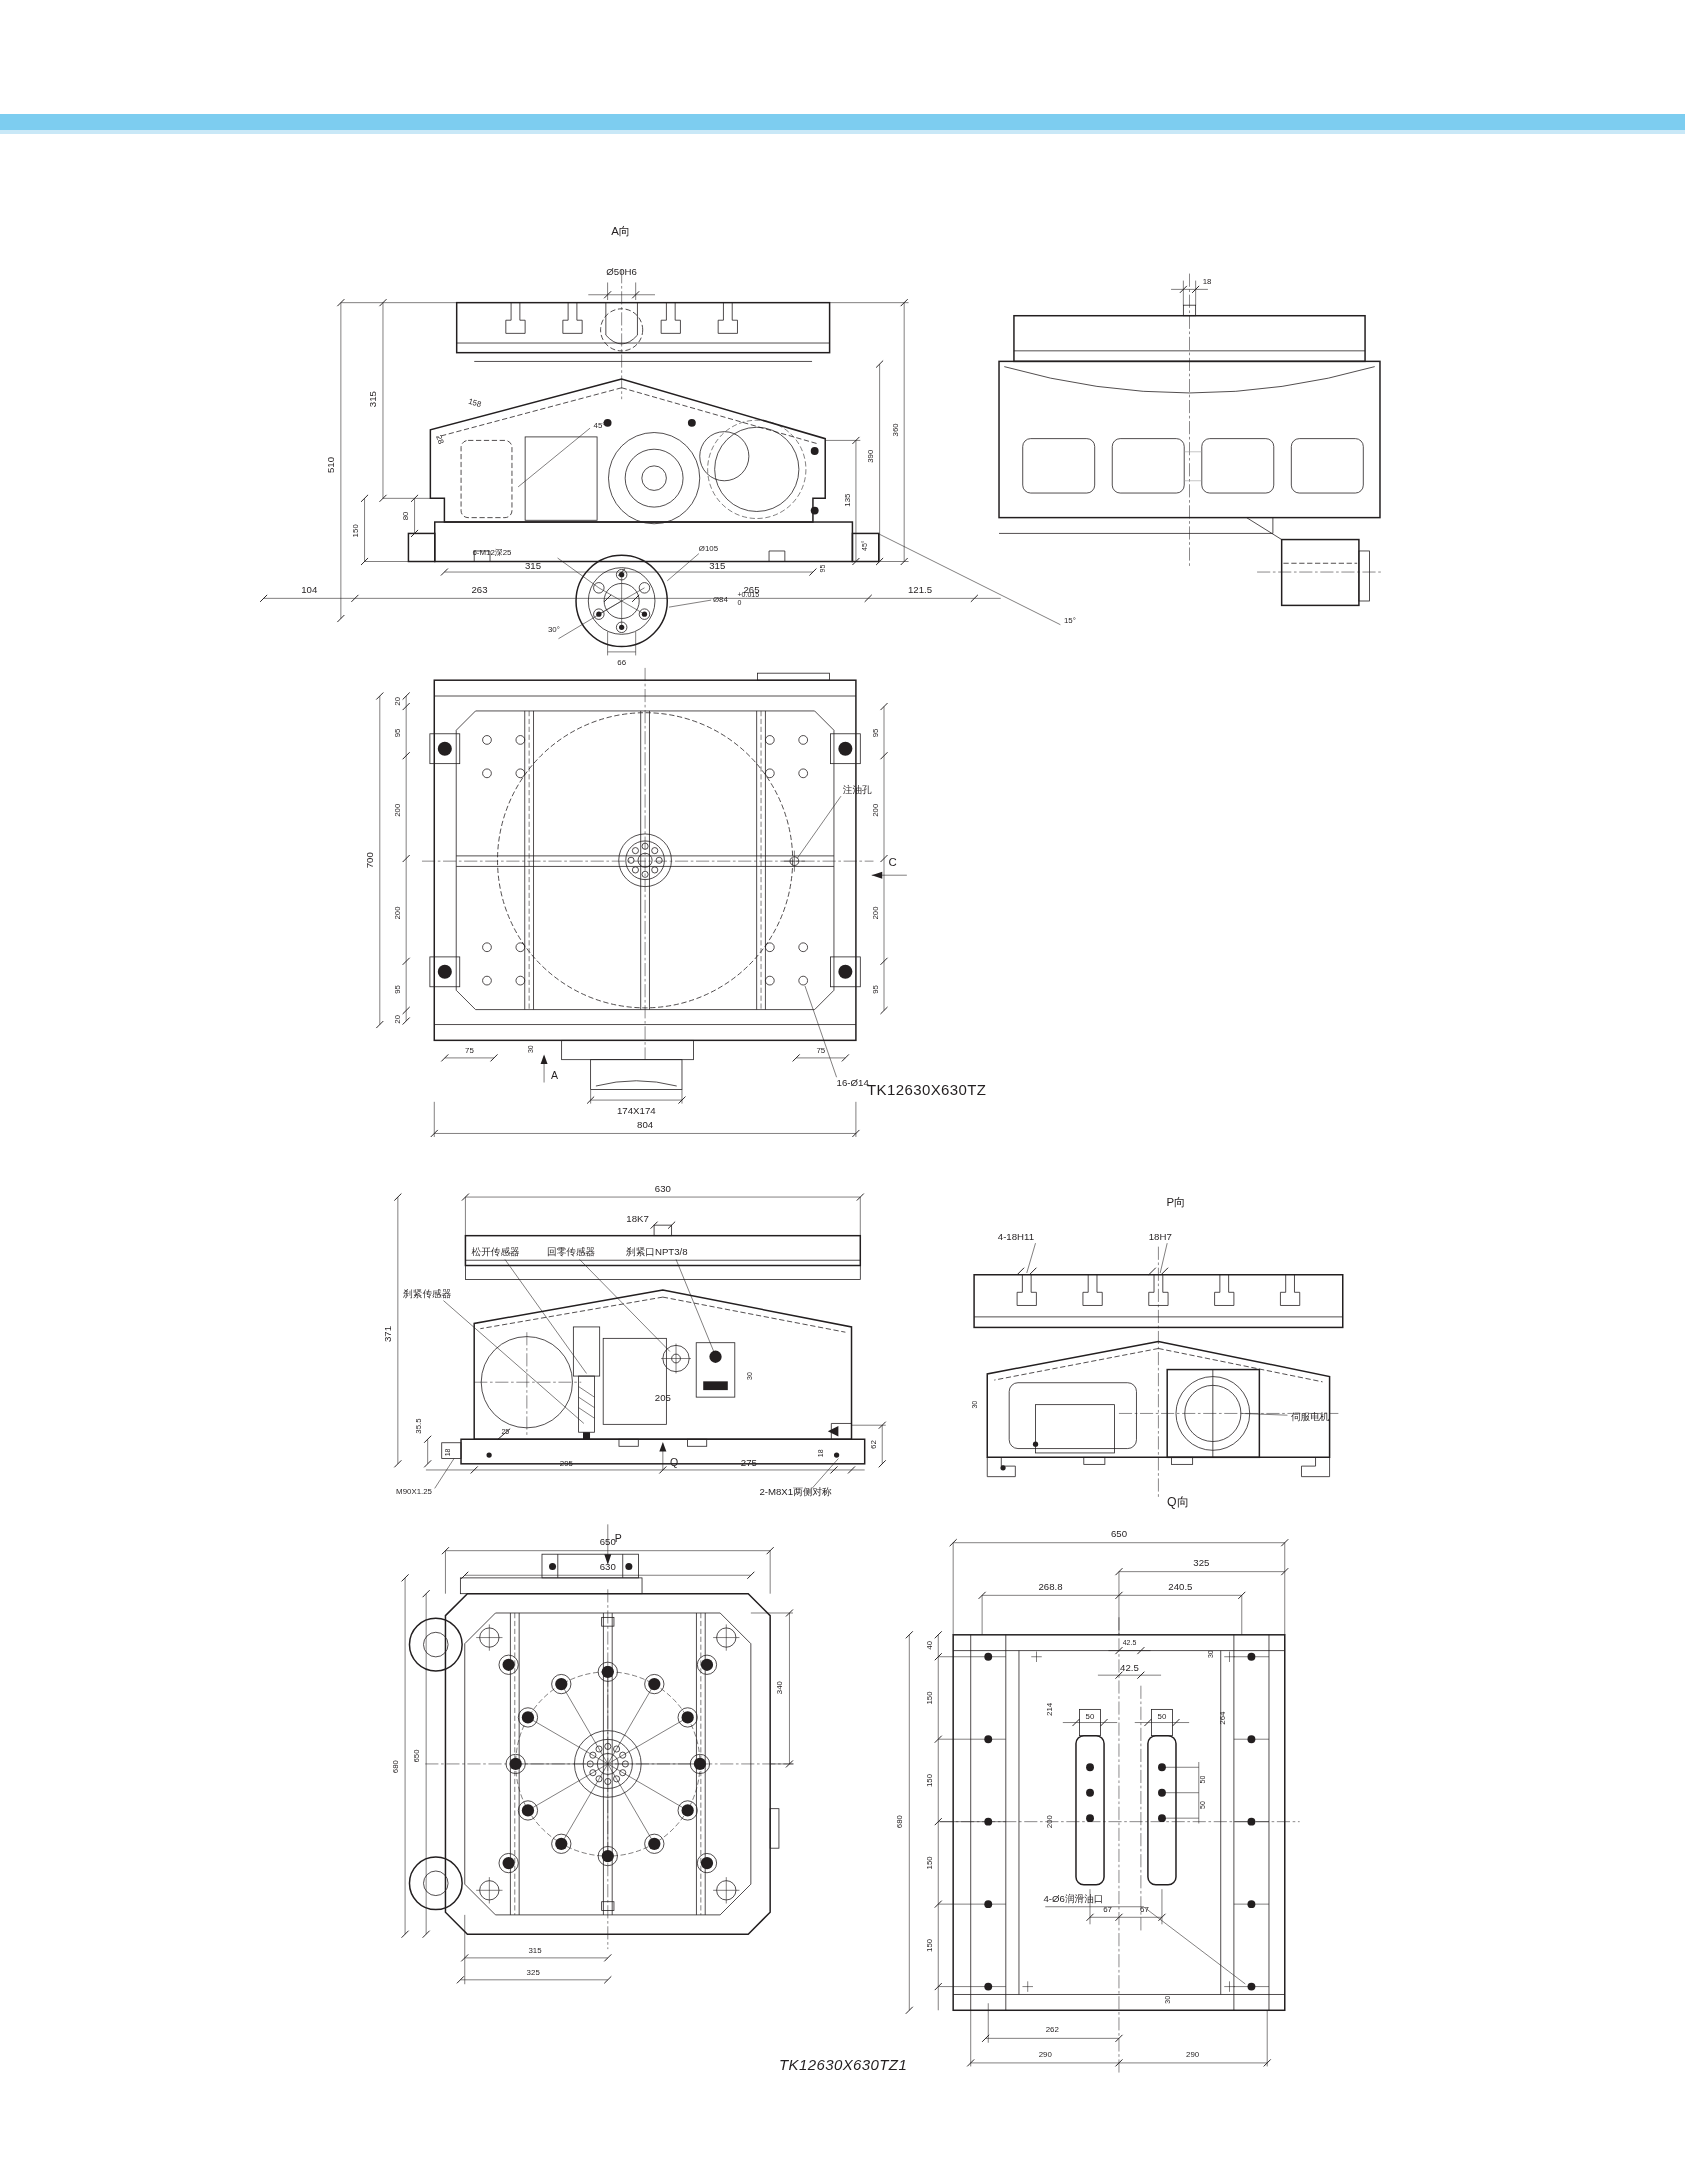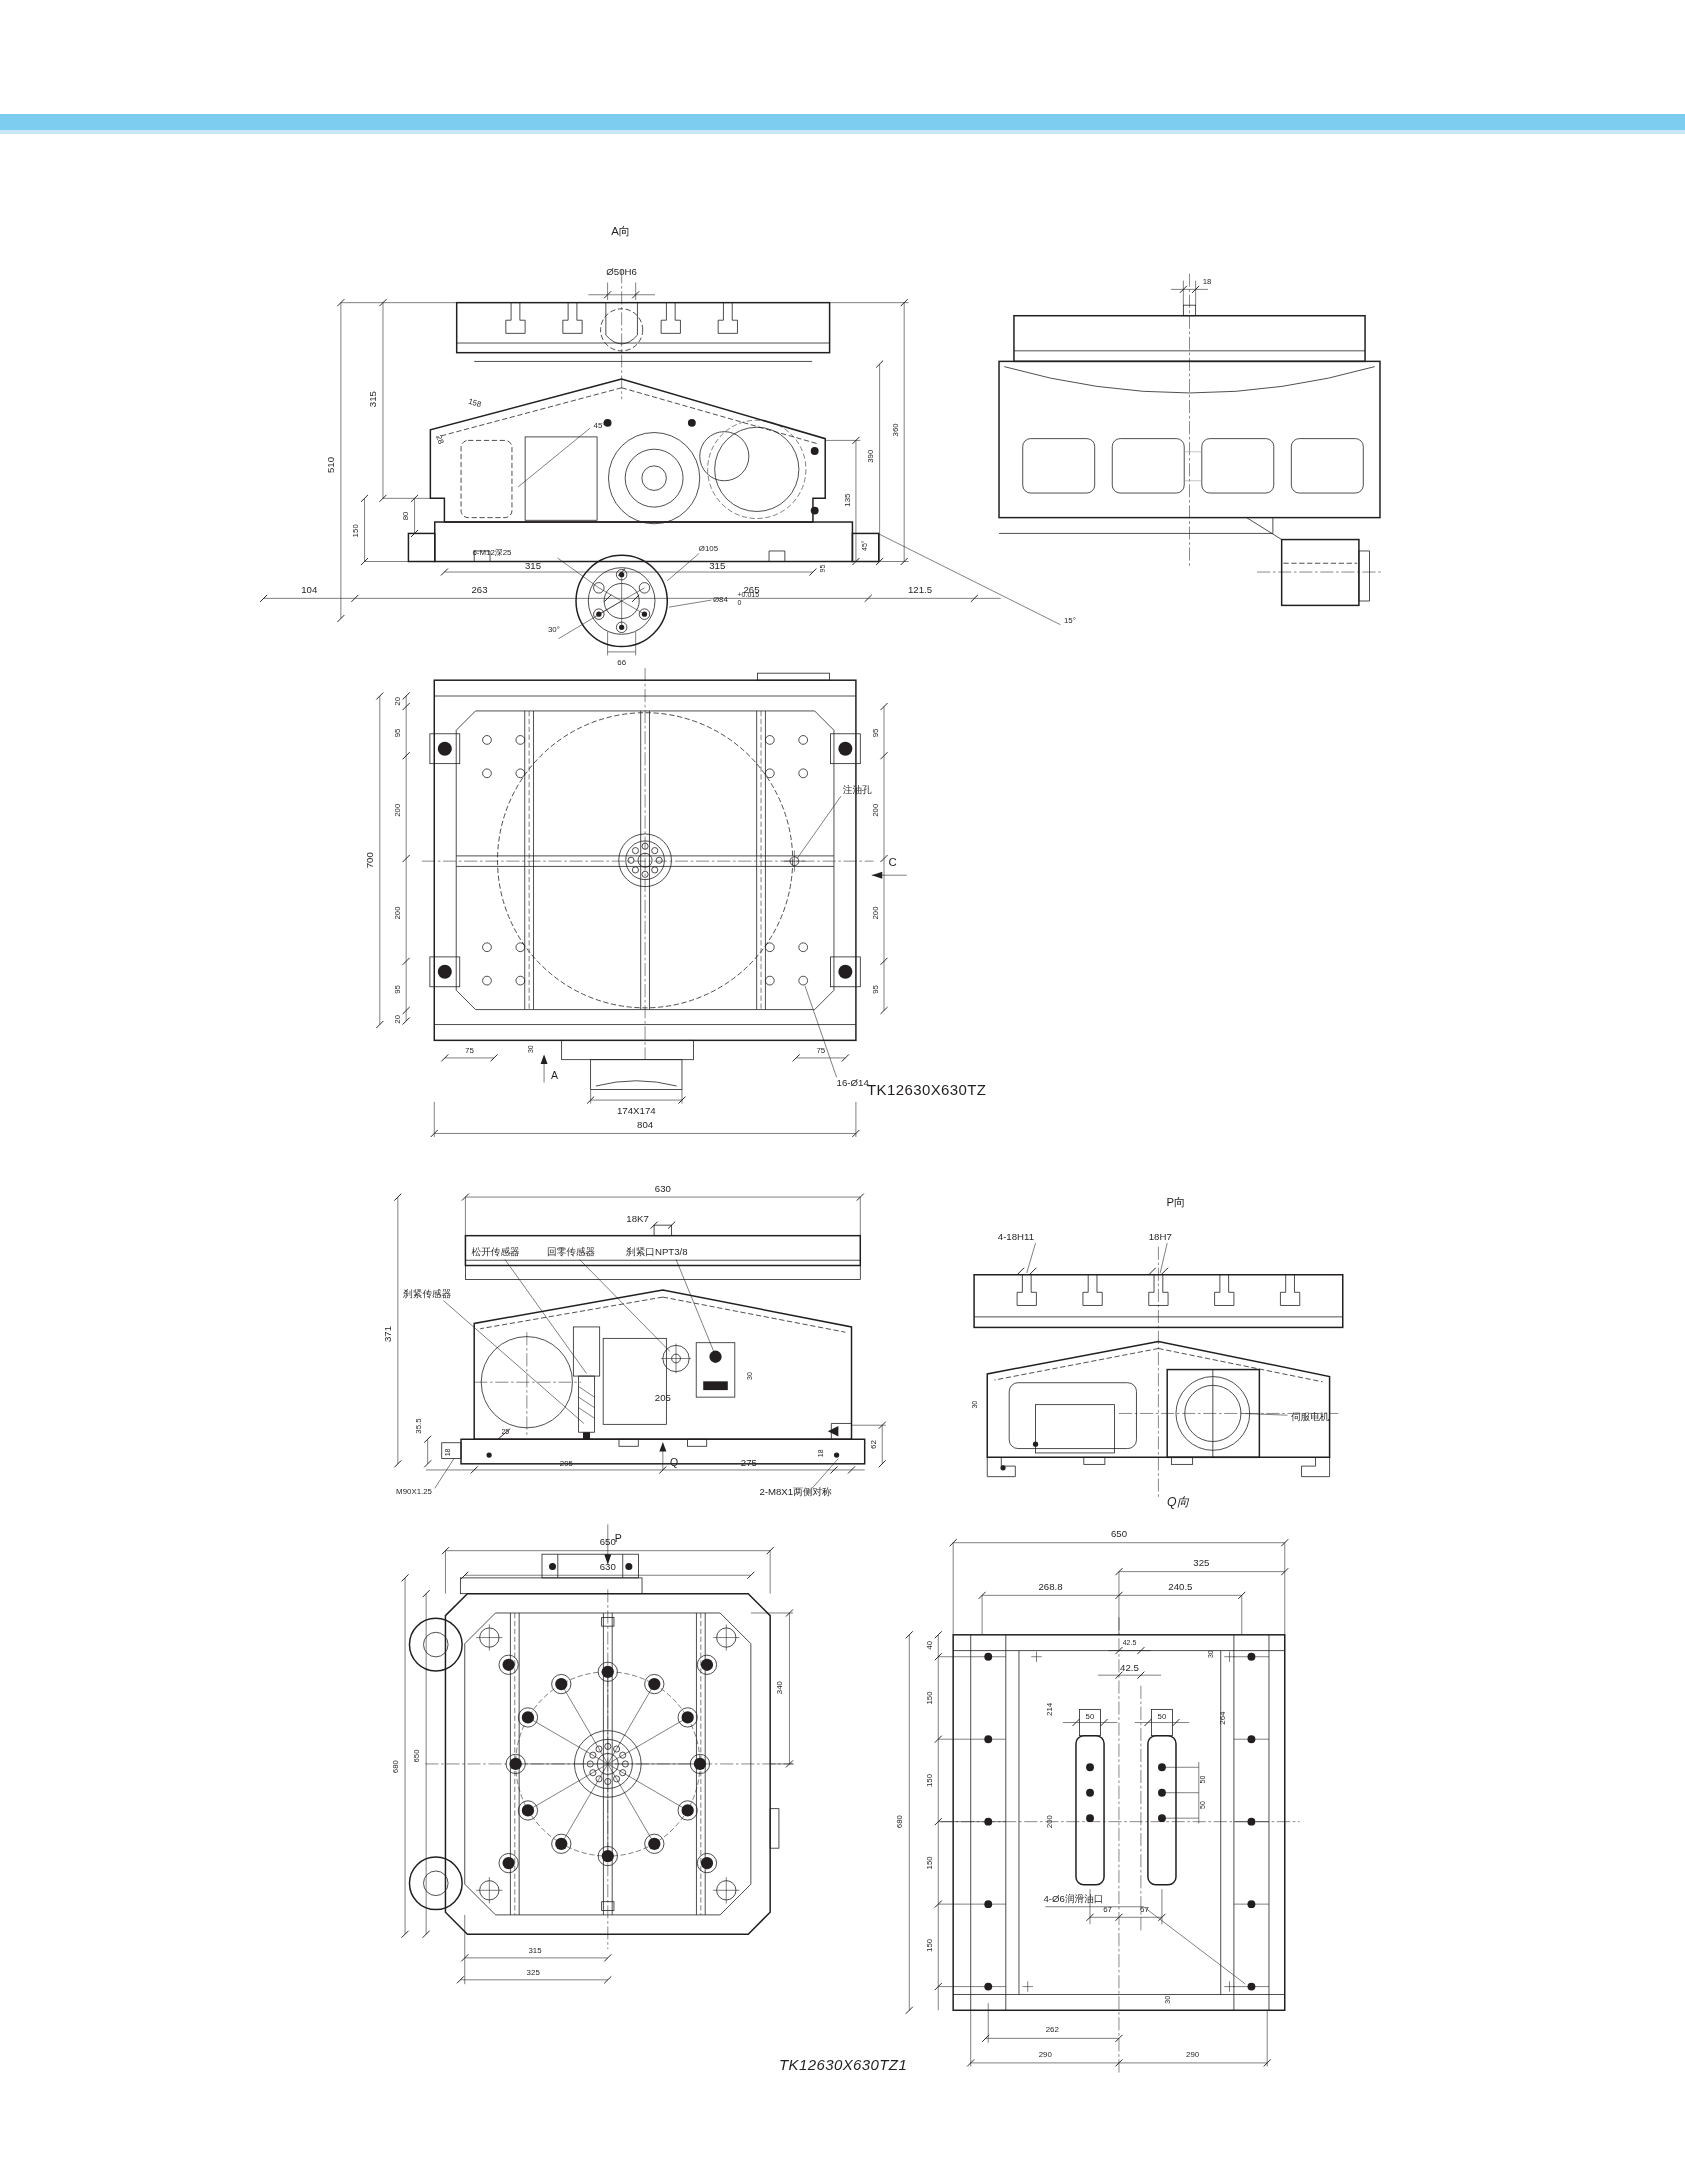--- a/index.html
+++ b/index.html
@@ -420,21 +420,21 @@
     <line class="dm" x1="245" y1="56" x2="237" y2="90"></line>
       <path class="tk" d="M224,92l8,-8 M238,92l8,-8"></path>
     <line class="dm" x1="382" y1="252" x2="330" y2="250"></line>
   </g>
   <text class="t13 mid" x="255" y="14">P向</text>
   <text x="52" y="52">4-18H11</text>
   <text x="224" y="52">18H7</text>
   <text x="386" y="258">伺服电机</text>
   <text class="t8 mid" transform="rotate(-90 28 240)" x="28" y="240">30</text>
 </svg>
-<div class="pn" style="left:1167px;top:1494px;font-size:12.3px;font-style:italic;">Q向</div>
+<div class="pn" style="left:1167px;top:1494px;font-size:12.3px;">Q向</div>
 
 <svg style="left:377px;top:1519px;" width="509" height="575" viewBox="0 0 580 655">
   <g>
     <line class="dm" x1="263" y1="6" x2="263" y2="50"></line>
       <polygon class="fil" points="263,52 259,40 267,40"></polygon>
     <rect class="ln" x="188" y="40" width="110" height="27"></rect>
     <line class="ln" x1="206" y1="40" x2="206" y2="67"></line>
       <line class="ln" x1="280" y1="40" x2="280" y2="67"></line>
     <circle class="fil" cx="200" cy="54" r="4"></circle>
       <circle class="fil" cx="287" cy="54" r="4"></circle>

